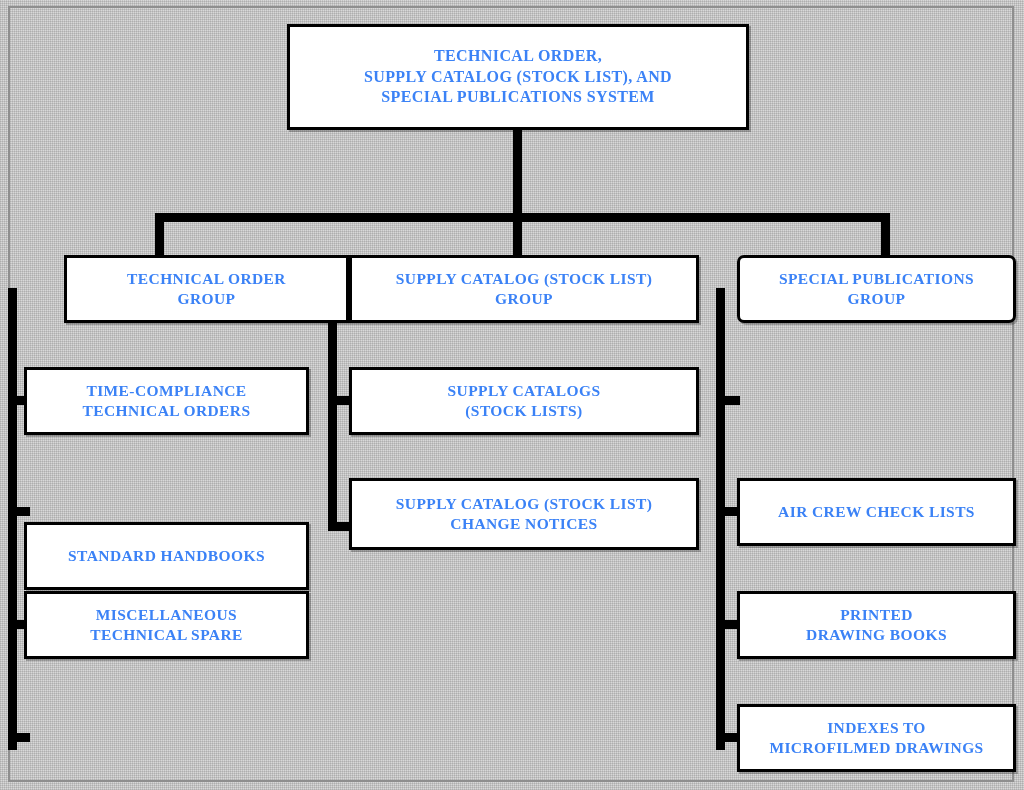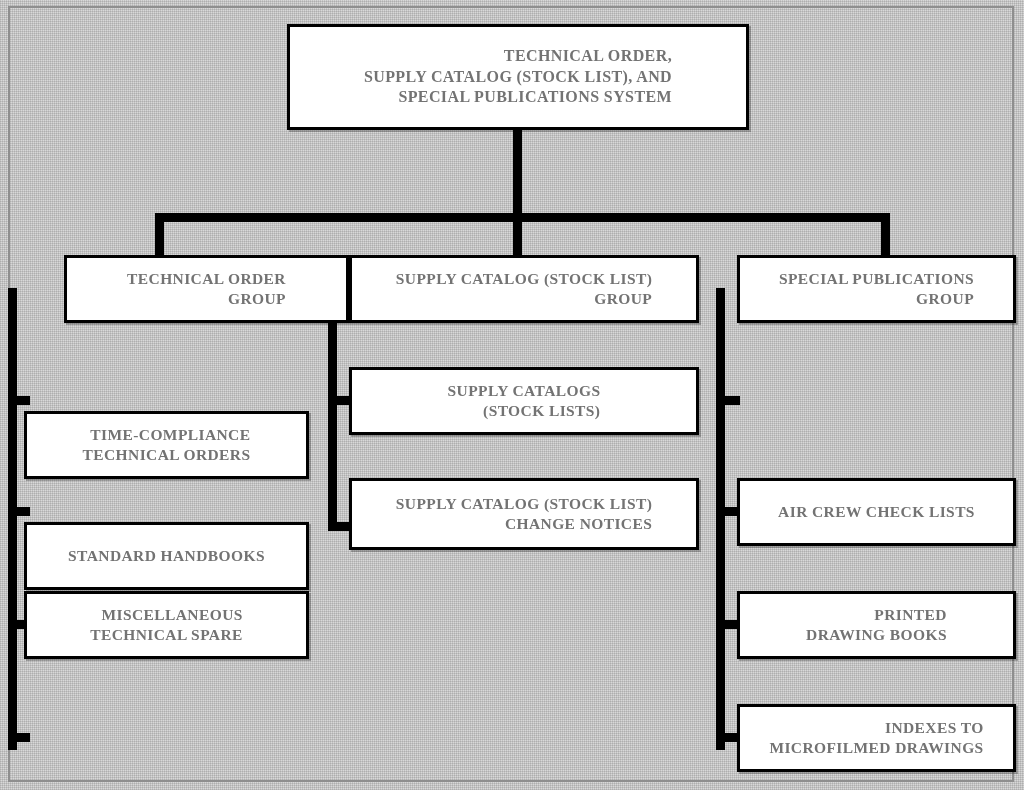--- a/index.html
+++ b/index.html
@@ -30,22 +30,22 @@
     pointer-events: none;
   }
   .node {
     position: absolute;
     background: #ffffff;
     border: 3px solid #000000;
     box-sizing: border-box;
     display: flex;
     align-items: center;
     justify-content: center;
-    text-align: right;
-    color: #737373;
+    text-align: center;
+    color: #3b82f6;
     font-weight: bold;
     letter-spacing: 0.4px;
     line-height: 1.28;
     font-size: 15.5px;
     padding: 2px 10px;
     box-shadow: 2px 2px 0 rgba(0,0,0,0.25);
   }
   .node .txt {
     white-space: pre-line;
     display: block;
@@ -93,21 +93,21 @@
   <div class="node root" style="left:287px; top:24px; width:462px; height:106px;">
     <span class="txt">TECHNICAL ORDER,
 SUPPLY CATALOG (STOCK LIST), AND
 SPECIAL PUBLICATIONS SYSTEM</span>
   </div>
 
   <div class="node" style="left:24px; top:255px; width:285px; height:68px;margin-left:40px;">
     <span class="txt">TECHNICAL ORDER
 GROUP</span>
   </div>
-  <div class="node" style="left:24px; top:367px; width:285px; height:68px;margin-top:44px;">
+  <div class="node" style="left:24px; top:367px; width:285px; height:68px;">
     <span class="txt">TIME-COMPLIANCE
 TECHNICAL ORDERS</span>
   </div>
   <div class="node" style="left:24px; top:478px; width:285px; height:68px;margin-top:44px;">
     <span class="txt">STANDARD HANDBOOKS</span>
   </div>
   <div class="node" style="left:24px; top:591px; width:285px; height:68px;">
     <span class="txt">MISCELLANEOUS
 TECHNICAL SPARE</span>
   </div>
@@ -118,21 +118,21 @@
   </div>
   <div class="node" style="left:349px; top:367px; width:350px; height:68px;">
     <span class="txt">SUPPLY CATALOGS
 (STOCK LISTS)</span>
   </div>
   <div class="node" style="left:349px; top:478px; width:350px; height:72px;">
     <span class="txt">SUPPLY CATALOG (STOCK LIST)
 CHANGE NOTICES</span>
   </div>
 
-  <div class="node" style="left:737px; top:255px; width:279px; height:68px;">
+  <div class="node" style="left:737px; top:255px; width:279px; height:68px;border-radius:7px;">
     <span class="txt">SPECIAL PUBLICATIONS
 GROUP</span>
   </div>
   <div class="node" style="left:737px; top:478px; width:279px; height:68px;">
     <span class="txt">AIR CREW CHECK LISTS</span>
   </div>
   <div class="node" style="left:737px; top:591px; width:279px; height:68px;">
     <span class="txt">PRINTED
 DRAWING BOOKS</span>
   </div>

